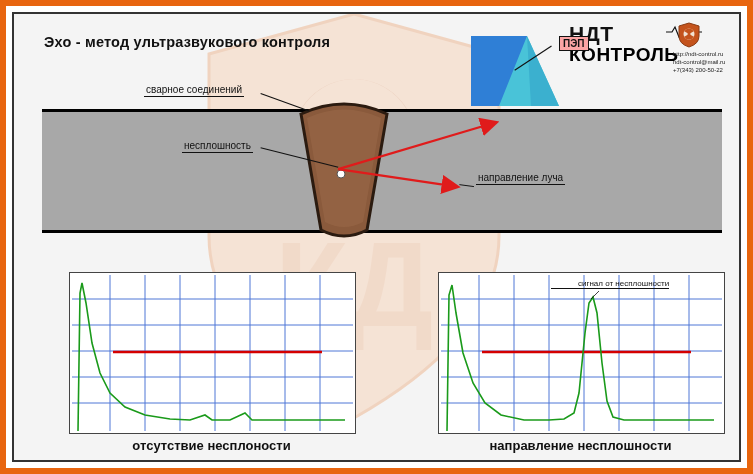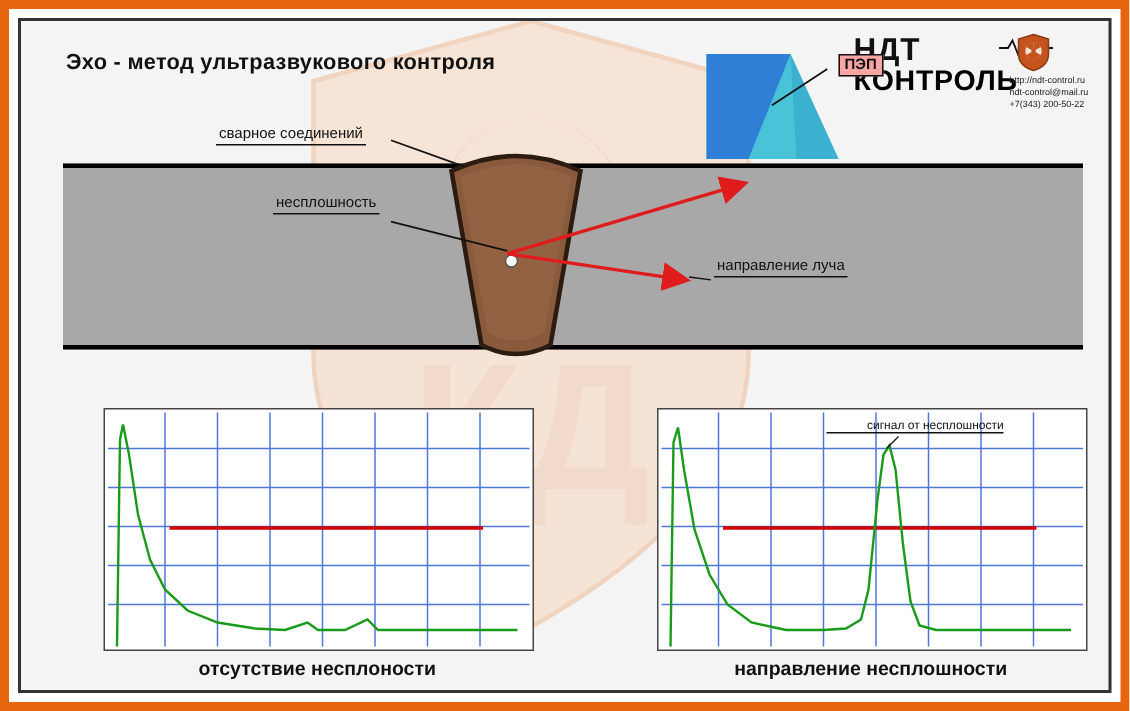--- a/index.html
+++ b/index.html
@@ -161,21 +161,21 @@
 
       <line x1="250" y1="138" x2="330" y2="158" stroke="#111" stroke-width="1.2"></line>
 
       <line x1="330" y1="160" x2="492" y2="112" stroke="#e01b1b" stroke-width="2.2" marker-end="url(#arrRed)"></line>
       <line x1="330" y1="160" x2="452" y2="178" stroke="#e01b1b" stroke-width="2.2" marker-end="url(#arrRed)"></line>
 
       <line x1="455" y1="176" x2="470" y2="178" stroke="#111" stroke-width="1"></line>
     </svg>
 
     <div class="lbl boxed" style="left:130px;top:70px;">сварное соединений</div>
-    <div class="lbl boxed" style="left:168px;top:116px;">несплошность</div>
+    <div class="lbl boxed" style="left:168px;top:126px;">несплошность</div>
     <div class="lbl boxed" style="left:462px;top:158px;">направление луча</div>
     <div class="lbl boxed2" style="left:545px;top:22px;">ПЭП</div>
 
 
     <div class="scope" id="scope-left">
       <svg width="285" height="160" viewBox="0 0 285 160">
         <g stroke="#2f5fd0" stroke-width="1" opacity=".85">
           <line x1="40" y1="2" x2="40" y2="158"></line>
           <line x1="75" y1="2" x2="75" y2="158"></line>
           <line x1="110" y1="2" x2="110" y2="158"></line>

